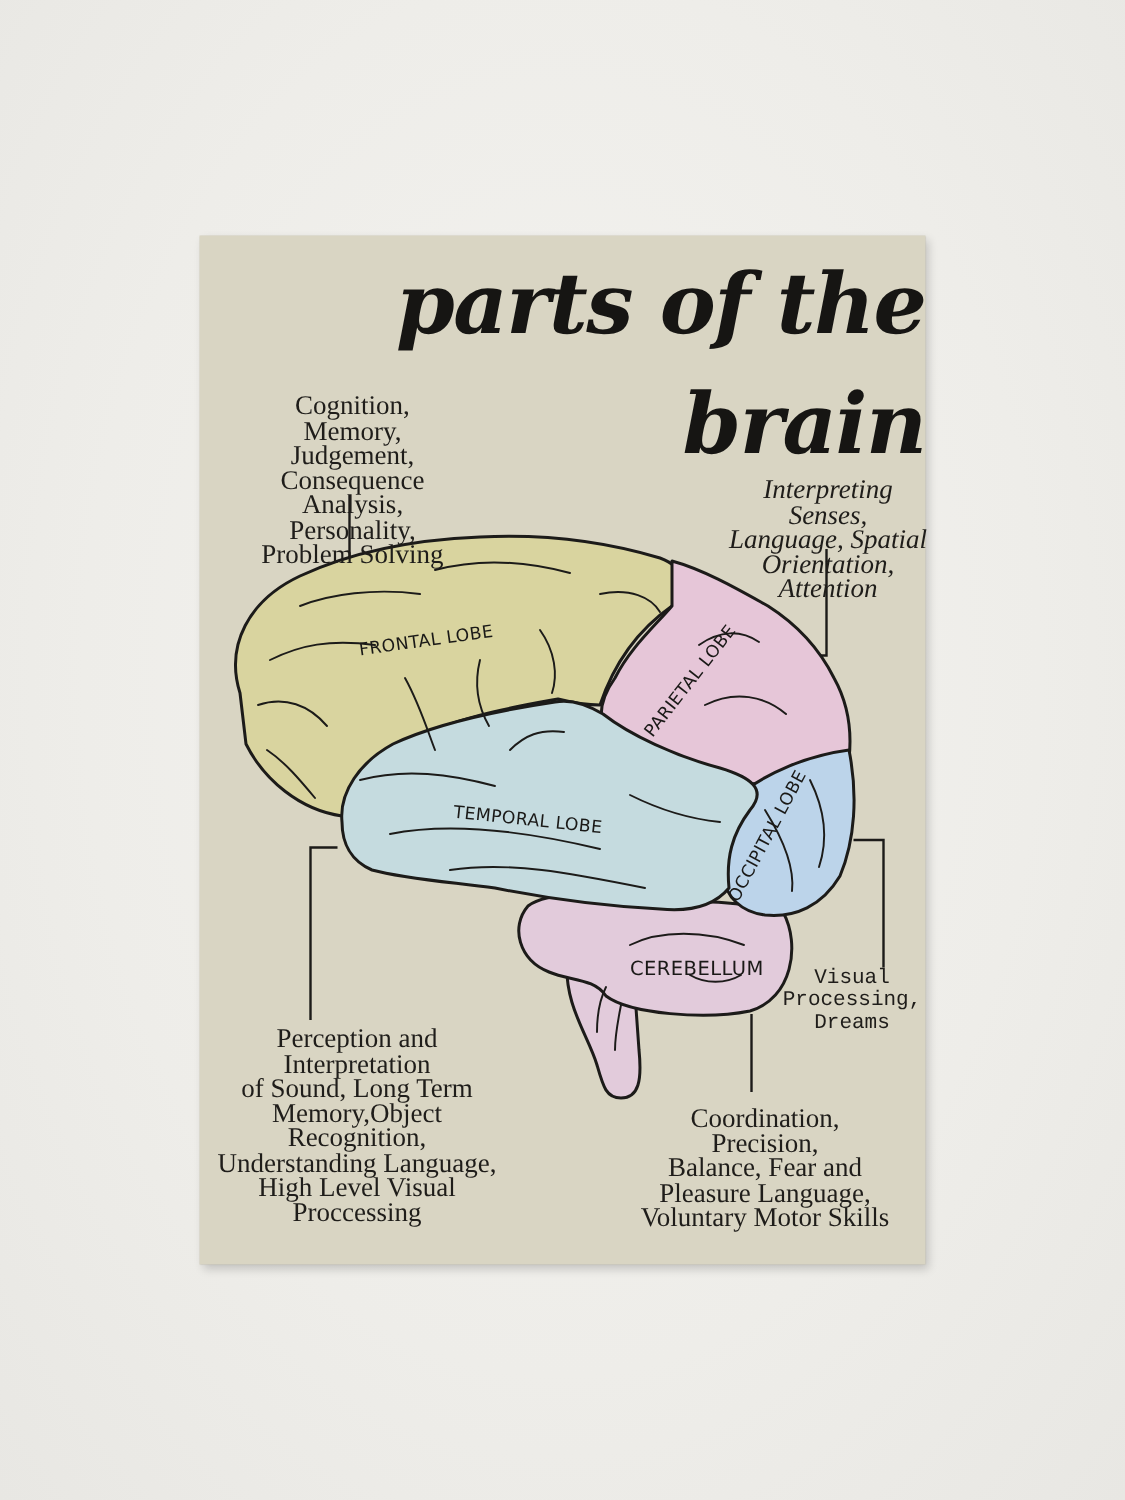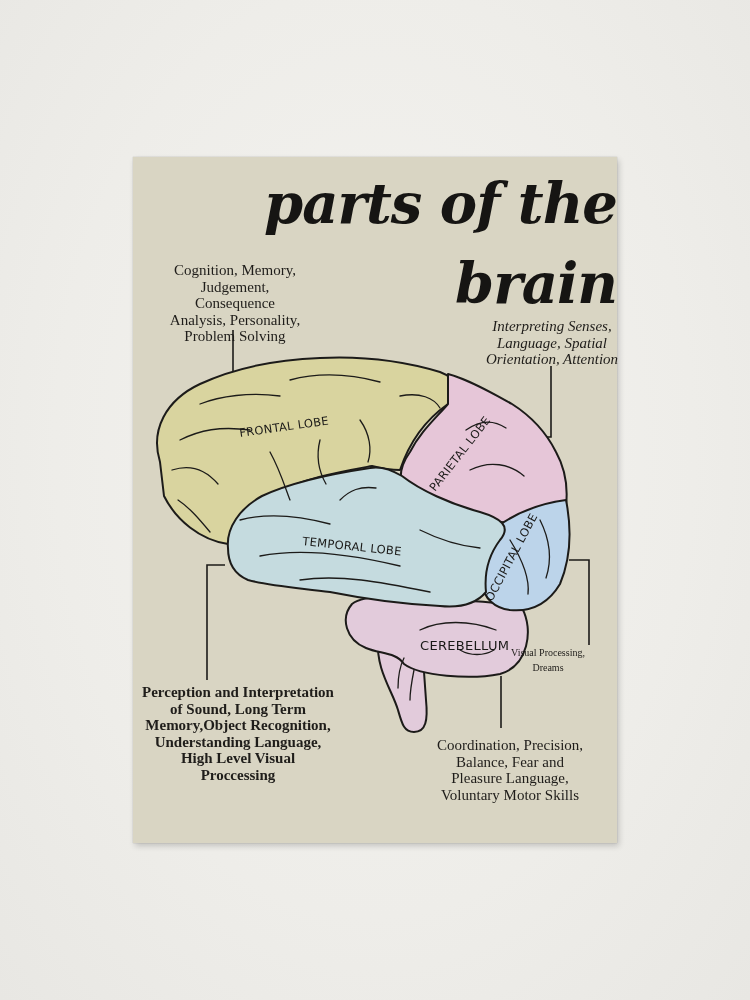--- a/index.html
+++ b/index.html
@@ -24,21 +24,21 @@
     font-family:"DejaVu Serif", serif;
     font-style:italic; font-weight:bold;
     font-size:56px; letter-spacing:-1px;
     color:#161513;
     line-height:80px;
   }
   .desc {
     position:absolute;
     text-align:center;
     color:#1f1d1a;
-    font-size:15px;
+    font-size:18px;
     line-height:16.5px;
     white-space:pre-line;
   }
   svg.brain { position:absolute; left:0; top:0; }
   .lobe-label {
     font-family:"DejaVu Sans", sans-serif;
     font-size:11.5px;
     fill:#1a1917;
     letter-spacing:0.3px;
   }
@@ -109,24 +109,24 @@
   <text class="lobe-label" x="420" y="650" style="font-size:13px">CEREBELLUM</text>
 </svg>
 
 <div class="desc" style="left:163px; top:262px; width:144px;">Cognition, Memory,
 Judgement, Consequence
 Analysis, Personality,
 Problem Solving</div>
 <div class="desc" style="left:484px; top:318px; width:136px;font-style:italic;">Interpreting Senses,
 Language, Spatial
 Orientation, Attention</div>
-<div class="desc" style="left:138px; top:684px; width:200px;font-weight:bold;">Perception and Interpretation
+<div class="desc" style="left:138px; top:684px; width:200px;">Perception and Interpretation
 of Sound, Long Term
 Memory,Object Recognition,
 Understanding Language,
 High Level Visual
 Proccessing</div>
-<div class="desc" style="left:500px; top:645px; width:96px; font-size:10px; line-height:15px;">Visual Processing,
+<div class="desc" style="left:520px; top:645px; width:96px; font-size:14px; line-height:15px;font-family:Liberation Mono, monospace;">Visual Processing,
 Dreams</div>
 <div class="desc" style="left:425px; top:737px; width:170px;">Coordination, Precision,
 Balance, Fear and
 Pleasure Language,
 Voluntary Motor Skills</div>
 
 </body></html>

